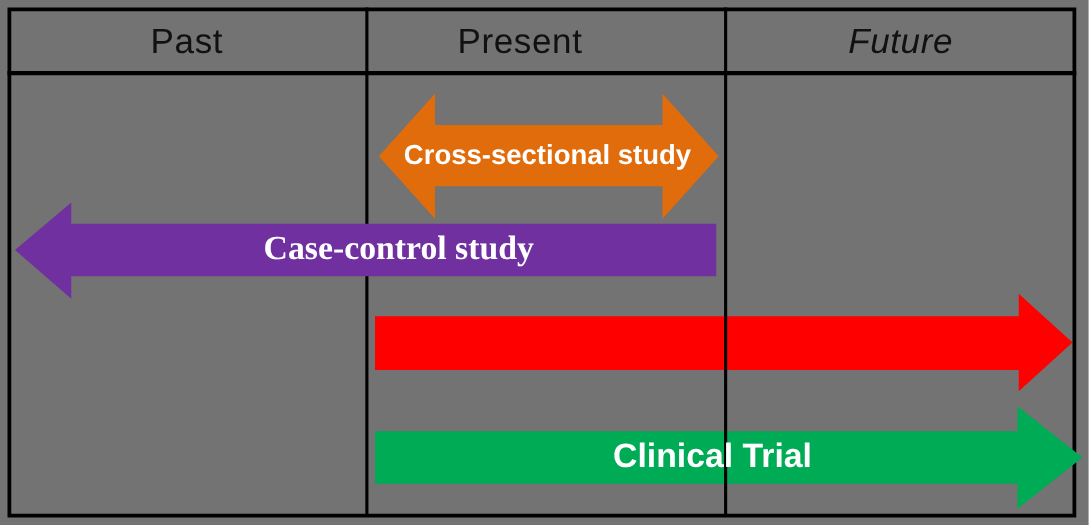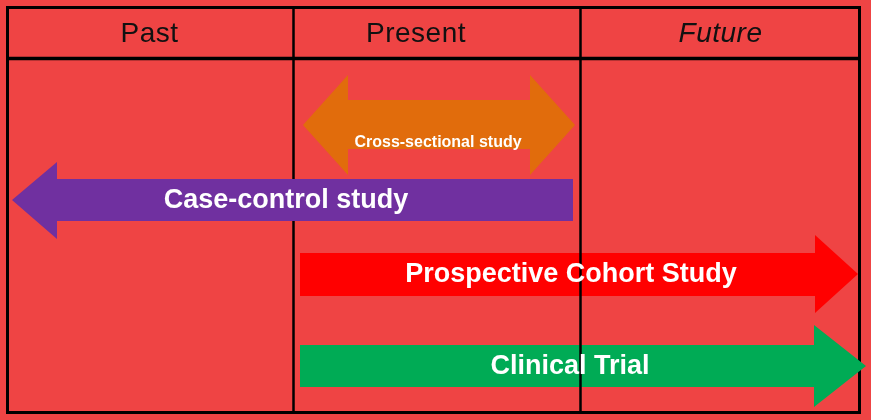--- a/index.html
+++ b/index.html
@@ -4,21 +4,21 @@
 <style>
   html, body {
     margin: 0;
     padding: 0;
     background: #ffffff;
   }
   #canvas {
     position: relative;
     width: 871px;
     height: 420px;
-    background: #ef4444;
+    background: #737373;
     font-family: "Liberation Sans", sans-serif;
     overflow: hidden;
   }
   #grid-svg {
     position: absolute;
     left: 0;
     top: 0;
     width: 871px;
     height: 420px;
   }
@@ -32,22 +32,21 @@
     font-size: 28px;
     font-weight: 400;
     color: #111111;
     letter-spacing: 0.5px;
   }
   .arrow-label {
     color: #ffffff;
     font-weight: 600;
   }
   .arrow-label.small {
-    font-size: 16px;
-    margin-top: 18px;
+    font-size: 22px;
   }
   .arrow-label.large {
     font-size: 27px;
   }
 </style>
 </head>
 <body>
 
 <div id="canvas">
 
@@ -68,17 +67,16 @@
     <polygon points="300,345 814,345 814,325 866,366 814,407 814,387 300,387" fill="#00AB55"></polygon>
 
     <line x1="580.5" y1="6" x2="580.5" y2="412" stroke-width="2.5" stroke="#000000"></line>
   </svg>
 
   <div class="label col-header" style="left:149.5px; top:33px;">Past</div>
   <div class="label col-header" style="left:416px; top:33px;">Present</div>
   <div class="label col-header" style="left:720.5px; top:33px;font-style:italic;">Future</div>
 
   <div class="label arrow-label small" style="left:438px; top:124px;">Cross-sectional study</div>
-  <div class="label arrow-label large" style="left:286px; top:199px;">Case-control study</div>
-  <div class="label arrow-label large" style="left:571px; top:273px;">Prospective Cohort Study</div>
+  <div class="label arrow-label large" style="left:319px; top:199px;font-family:Liberation Serif, serif;">Case-control study</div>
   <div class="label arrow-label large" style="left:570px; top:365px;text-align:right;">Clinical Trial</div>
 
 </div>
 
 </body></html>

